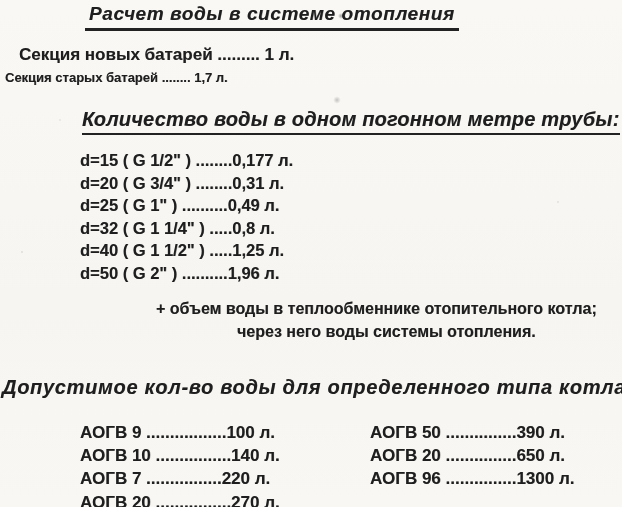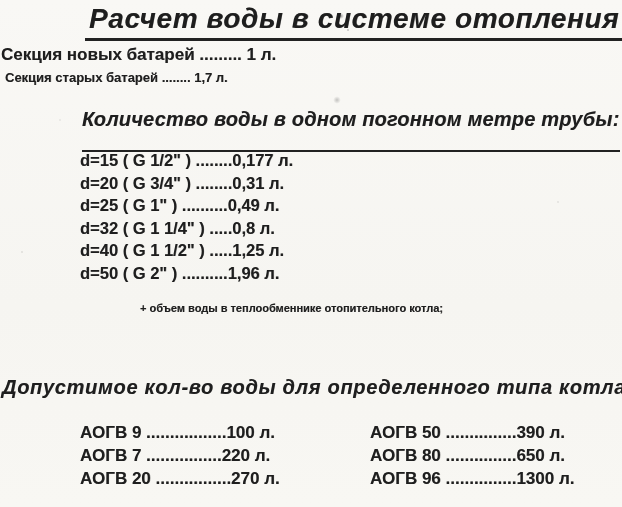--- a/index.html
+++ b/index.html
@@ -27,50 +27,50 @@
   .ink {
     font-weight: bold;
     text-shadow: 0.3px 0.3px 0.4px rgba(30,30,30,0.45);
     white-space: nowrap;
   }
   .doc-title {
     position: absolute;
     left: 85px;
     top: 3px;
     margin: 0;
-    font-size: 28px;
+    font-size: 19px;
     font-style: italic;
     letter-spacing: 0.6px;
     padding: 0 4px 3px 4px;
     border-bottom: 3px solid #222;
   }
-  .battery-line-1 { position: absolute; left: 1px; top: 45px; font-size: 17px; }
+  .battery-line-1 { position: absolute; left: 19px; top: 45px; font-size: 17px; }
   .battery-line-2 { position: absolute; left: 5px; top: 70px; font-size: 13px; }
   .pipe-heading {
     position: absolute;
     left: 82px;
     top: 108px;
     font-size: 20px;
     font-style: italic;
     letter-spacing: 0.2px;
-    padding-bottom: 19px;
+    padding-bottom: 2px;
     border-bottom: 2.5px solid #222;
   }
   .pipe-list {
     position: absolute;
     left: 80px;
     top: 149px;
     font-size: 16.5px;
     line-height: 22.6px;
   }
   .notes {
     position: absolute;
-    left: 140px;
+    left: 156px;
     top: 297px;
-    font-size: 11px;
+    font-size: 16px;
     line-height: 23.3px;
     text-align: center;
   }
   .notes .note-continuation { padding-left: 20px; }
   .boiler-heading {
     position: absolute;
     left: 2px;
     top: 376px;
     font-size: 20px;
     font-style: italic;
@@ -102,29 +102,31 @@
     <div class="ink">d=15 ( G 1/2" ) ........0,177 л.</div>
     <div class="ink">d=20 ( G 3/4" ) ........0,31 л.</div>
     <div class="ink">d=25 ( G 1" ) ..........0,49 л.</div>
     <div class="ink">d=32 ( G 1 1/4" ) .....0,8 л.</div>
     <div class="ink">d=40 ( G 1 1/2" ) .....1,25 л.</div>
     <div class="ink">d=50 ( G 2" ) ..........1,96 л.</div>
   </div>
 
   <div class="notes">
     <div class="ink">+ объем воды в теплообменнике отопительного котла;</div>
+    <div class="ink note-continuation">через него воды системы отопления.</div>
   </div>
 
   <h2 class="ink boiler-heading" style="margin:0; font-weight:bold;">Допустимое кол-во воды для определенного типа котла.</h2>
 
   <div class="boiler-col boiler-col-left">
     <div class="ink">АОГВ 9 .................100 л.</div>
+    <div class="ink">АОГВ 10 ................140 л.</div>
     <div class="ink">АОГВ 7 ................220 л.</div>
     <div class="ink">АОГВ 20 ................270 л.</div>
   </div>
 
   <div class="boiler-col boiler-col-right">
     <div class="ink">АОГВ 50 ...............390 л.</div>
-    <div class="ink">АОГВ 80 ...............650 л.</div>
+    <div class="ink">АОГВ 20 ...............650 л.</div>
     <div class="ink">АОГВ 96 ...............1300 л.</div>
   </div>
 
 </div>
 
 </body></html>

